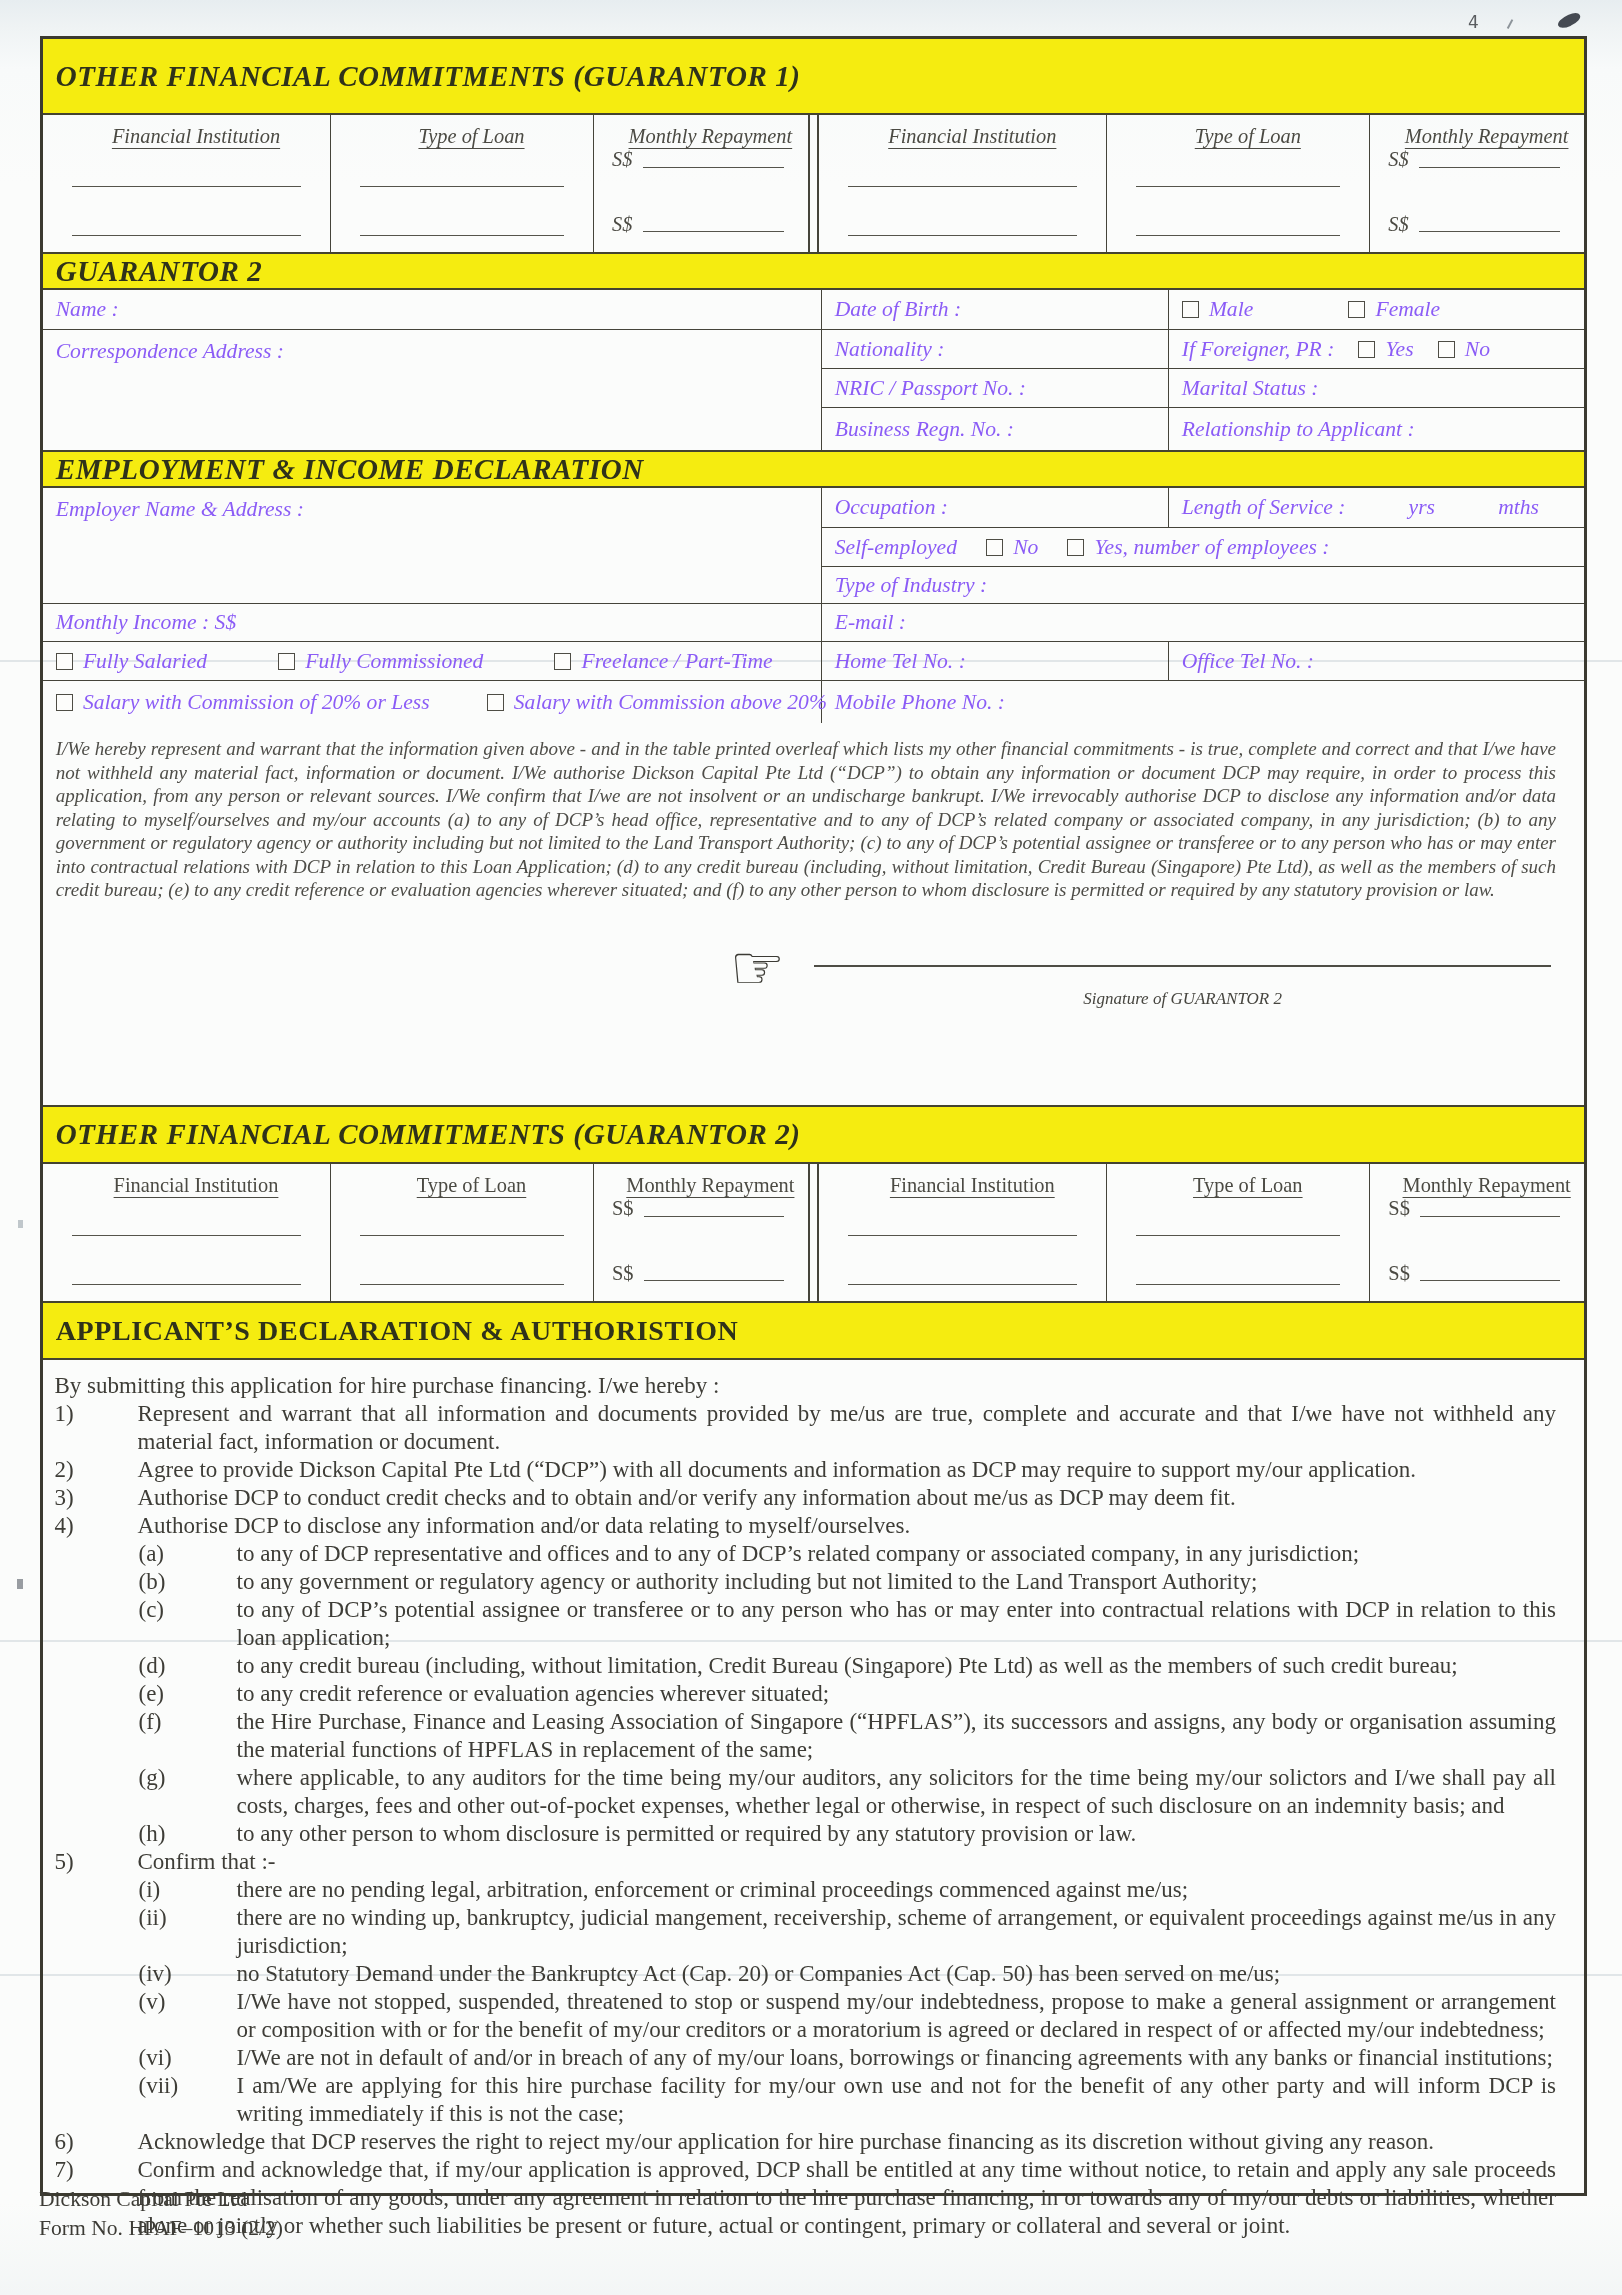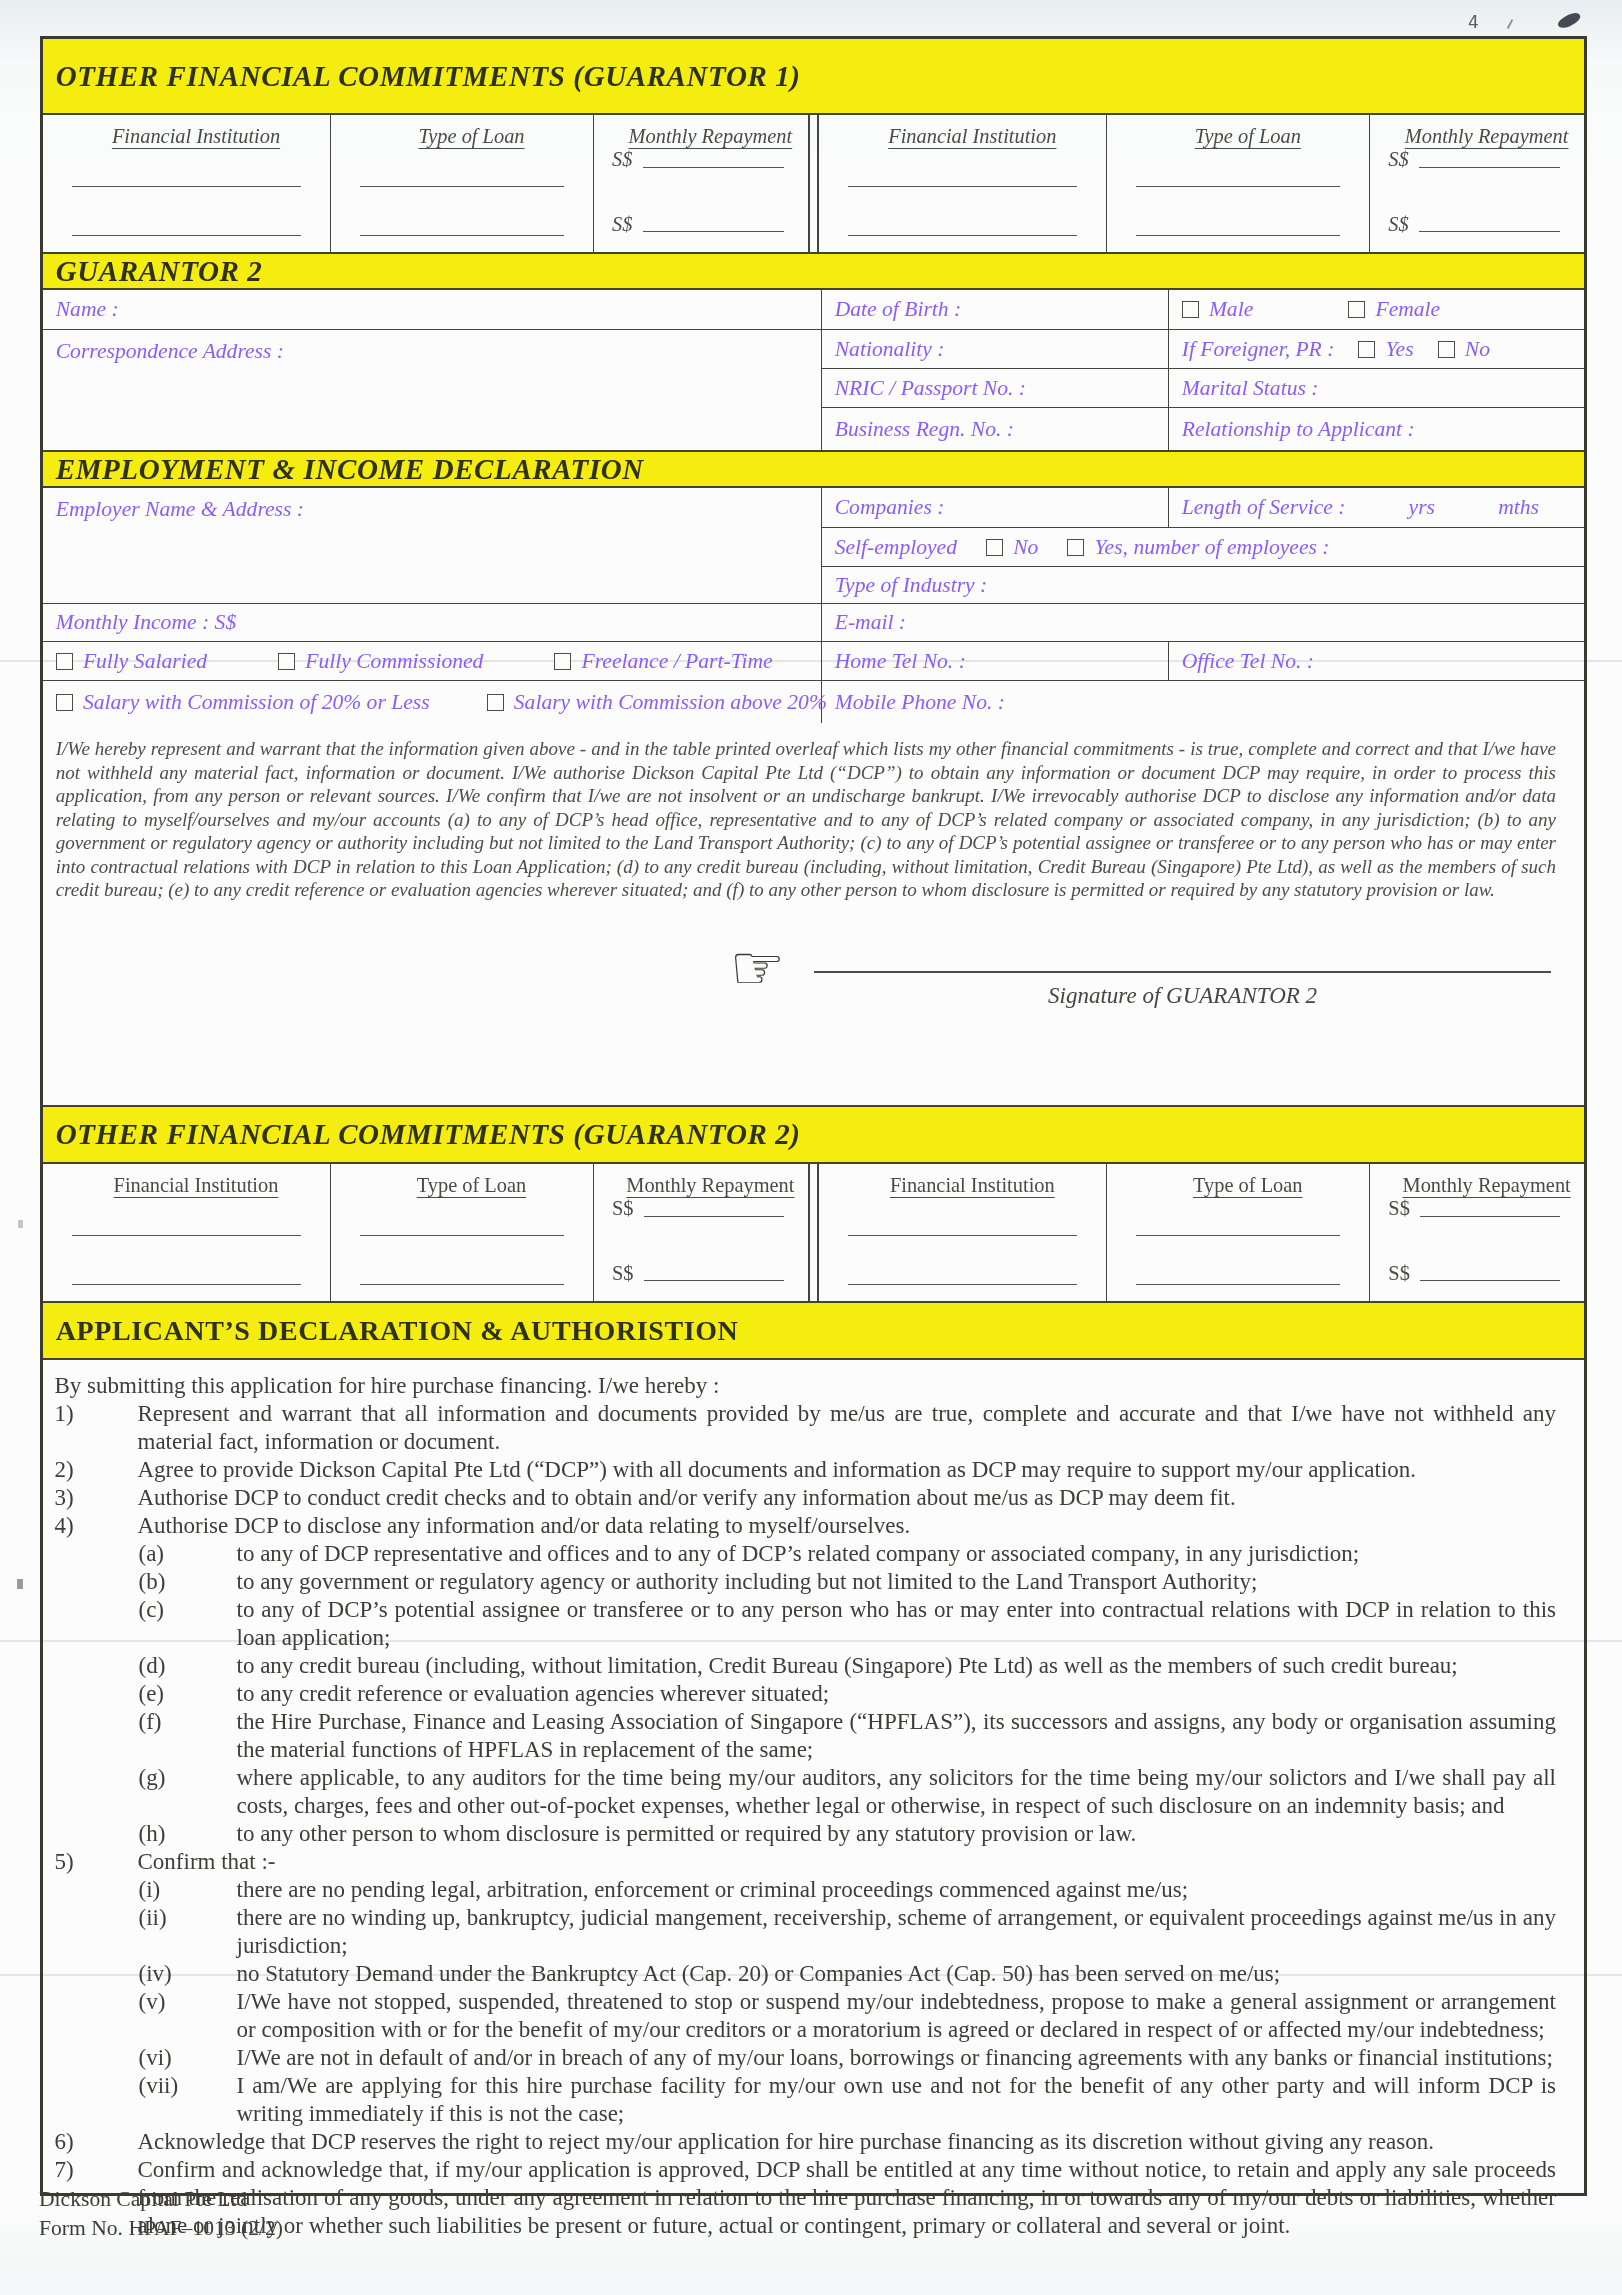--- a/index.html
+++ b/index.html
@@ -77,21 +77,21 @@
   .ckgrp { display:inline-flex; align-items:center; white-space:nowrap; }
   .ck { width:17px; height:17px; border:1.9px solid #4e4d45; display:inline-block; margin-right:10.2px; background:#fdfdfb; }
 
   
   .decl-box { height:382px; padding:14px 28px 0 12.7px; }
   .decl-par { font-style:italic; font-size:19px; line-height:23.5px; text-align:justify; color:#4e4d48; }
   .sig-area { display:flex; align-items:flex-end; margin-top:50px; padding-left:674px; }
   .hand { font-family:"DejaVu Sans",sans-serif; font-size:62px; line-height:57px; color:#3c3b35; margin-right:29px; transform:translateY(-12.7px); }
   .sig-col { flex:1; margin-right:5.1px; }
   .sig-line { border-bottom:2.5px solid #4e4d45; height:0; }
-  .sig-caption { text-align:center; font-style:italic; font-size:23px; padding-top:10px; color:#46453f; }
+  .sig-caption { text-align:center; font-style:italic; font-size:17px; padding-top:22px; color:#46453f; }
 
   
   .app-box { height:833px; padding:11.5px 28px 0 11.5px; font-size:23px; line-height:28px; color:#3e3d37; }
   .itm { display:flex; }
   .itm > .n { flex:0 0 83px; }
   .itm > .t { flex:1; text-align:justify; }
   .sub { display:flex; margin-left:84px; }
   .sub > .n { flex:0 0 84px; }
   .sub > .t { flex:1; text-align:justify;margin-left:14px; }
 
@@ -240,21 +240,21 @@
 
     <div class="bar bar-sm">
       <span class="t">EMPLOYMENT &amp; INCOME DECLARATION</span>
     </div>
 
     <div class="emp-body">
       <div class="cell br topalign e-emp">
           <span>Employer Name &amp; Address :</span>
         </div>
       <div class="cell br e-occ">
-          <span>Companies :</span>
+          <span>Occupation :</span>
         </div>
       <div class="cell e-len">
         <span>Length of Service :</span>
         <span>yrs</span>
         <span>mths</span>
       </div>
       <div class="cell bt e-self">
         <span>Self-employed</span>
         <span class="ckgrp">
             <span class="ck"></span>

